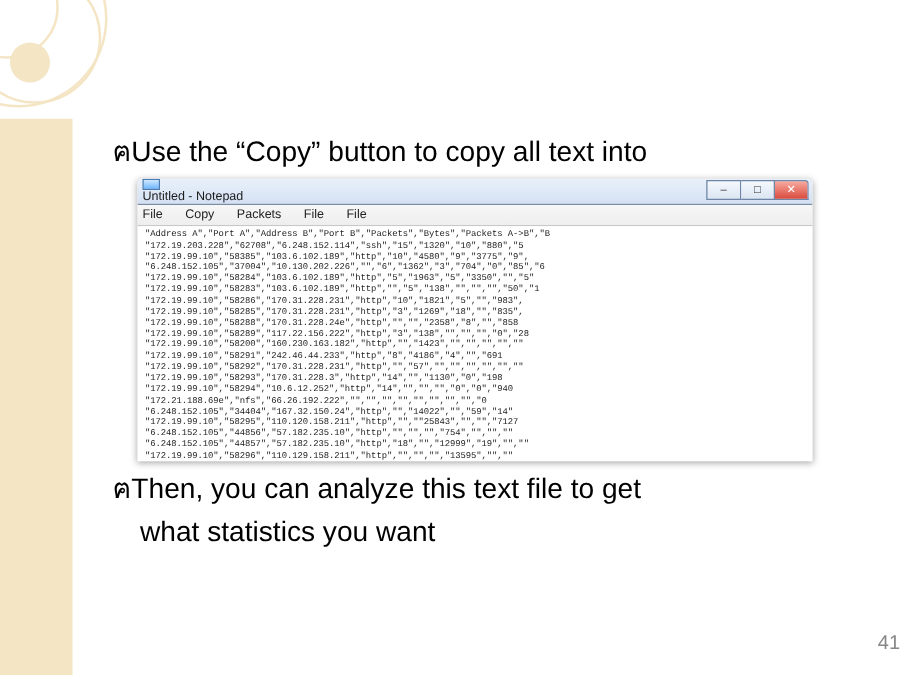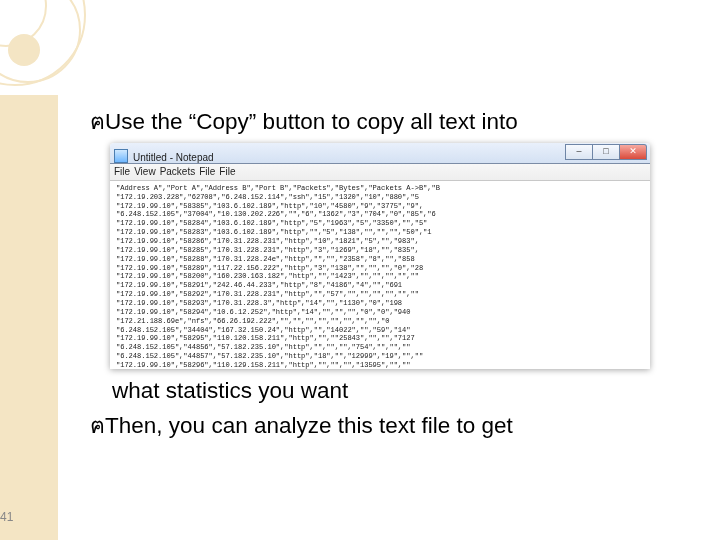--- a/index.html
+++ b/index.html
@@ -63,23 +63,24 @@
     overflow: hidden;
     font-size: 10px;
     background: #fff;
     filter: blur(.15px);
   }
   .titlebar {
     height: 20px;
     background: linear-gradient(#e9f0fb, #d4e1f3);
     border-bottom: 1px solid #7b8ca6;
     display: flex;
-    align-items: flex-end;
+    align-items: flex-start;
     padding: 0 4px;
     position: relative;
+    flex-direction: column;
   }
   .title-icon {
     width: 12px; height: 12px;
     background: linear-gradient(#cfe8ff,#6fb7ff);
     border: 1px solid #4b7db0;
     margin-right: 5px;
   }
   .title-text {
     font-size: 10px;
     color: #1b1b1b;
@@ -106,21 +107,21 @@
   }
   .menubar {
     height: 16px;
     background: linear-gradient(#f7f7f7,#eeeeee);
     border-bottom: 1px solid #c8c8c8;
     display: flex;
     align-items: center;
     font-size: 10px;
     color: #222;
     padding-left: 4px;
-    gap: 4px;
+    gap: 18px;
   }
   .notepad-body {
     background: #fff;
     padding: 3px 6px 4px 6px;
     font-family: Consolas, "Lucida Console", "Courier New", monospace;
     font-size: 7.1px;
     line-height: 1.25;
     color: #222;
     white-space: pre;
     overflow: hidden;
@@ -128,22 +129,22 @@
     height: 188px;
     box-sizing: border-box;
   }
   .second-block {
     margin-top: 8px;
   }
   .pagenum {
     position: absolute;
     left: 0; right: 0;
     bottom: 16px;
-    text-align: left;
-    font-size: 12px;
+    text-align: right;
+    font-size: 16px;
     color: #888;
     font-family: Arial, sans-serif;
   }
 </style>
 </head>
 <body>
 
 <div class="deco">
   <svg width="150" height="160" viewBox="0 0 150 160">
     <circle cx="55" cy="55" r="70" fill="none" stroke="#F4E5C4" stroke-width="2"></circle>
@@ -166,21 +167,21 @@
         <div class="title-icon"></div>
         <div class="title-text">Untitled - Notepad</div>
         <div class="win-controls">
           <div class="wbtn">–</div>
           <div class="wbtn">□</div>
           <div class="wbtn close">✕</div>
         </div>
       </div>
       <div class="menubar">
         <span>File</span>
-        <span>View</span>
+        <span>Copy</span>
         <span>Packets</span>
         <span>File</span>
         <span>File</span>
       </div>
       <div class="notepad-body" id="npbody">"Address A","Port A","Address B","Port B","Packets","Bytes","Packets A-&gt;B","B
 "172.19.203.228","62708","6.248.152.114","ssh","15","1320","10","880","5
 "172.19.99.10","58385","103.6.102.189","http","10","4580","9","3775","9",
 "6.248.152.105","37004","10.130.202.226","","6","1362","3","704","0","85","6
 "172.19.99.10","58284","103.6.102.189","http","5","1963","5","3350","","5"
 "172.19.99.10","58283","103.6.102.189","http","","5","138","","","","50","1
@@ -196,21 +197,21 @@
 "172.21.188.69e","nfs","66.26.192.222","","","","","","","","","0
 "6.248.152.105","34404","167.32.150.24","http","","14022","","59","14"
 "172.19.99.10","58295","110.120.158.211","http","",""25843","","","7127
 "6.248.152.105","44856","57.182.235.10","http","","","","754","","",""
 "6.248.152.105","44857","57.182.235.10","http","18","","12999","19","",""
 "172.19.99.10","58296","110.129.158.211","http","","","","13595","",""</div>
     </div>
   </div>
 
   <div class="second-block">
-    <div class="bullet-line continuation">what statistics you want</div>
     <div class="bullet-line">
       <span class="glyph">ฅ</span><span>Then, you can analyze this text file to get</span>
     </div>
+    <div class="bullet-line continuation">what statistics you want</div>
   </div>
 
 </div>
 
 <div class="pagenum">41</div>
 
 </body></html>

